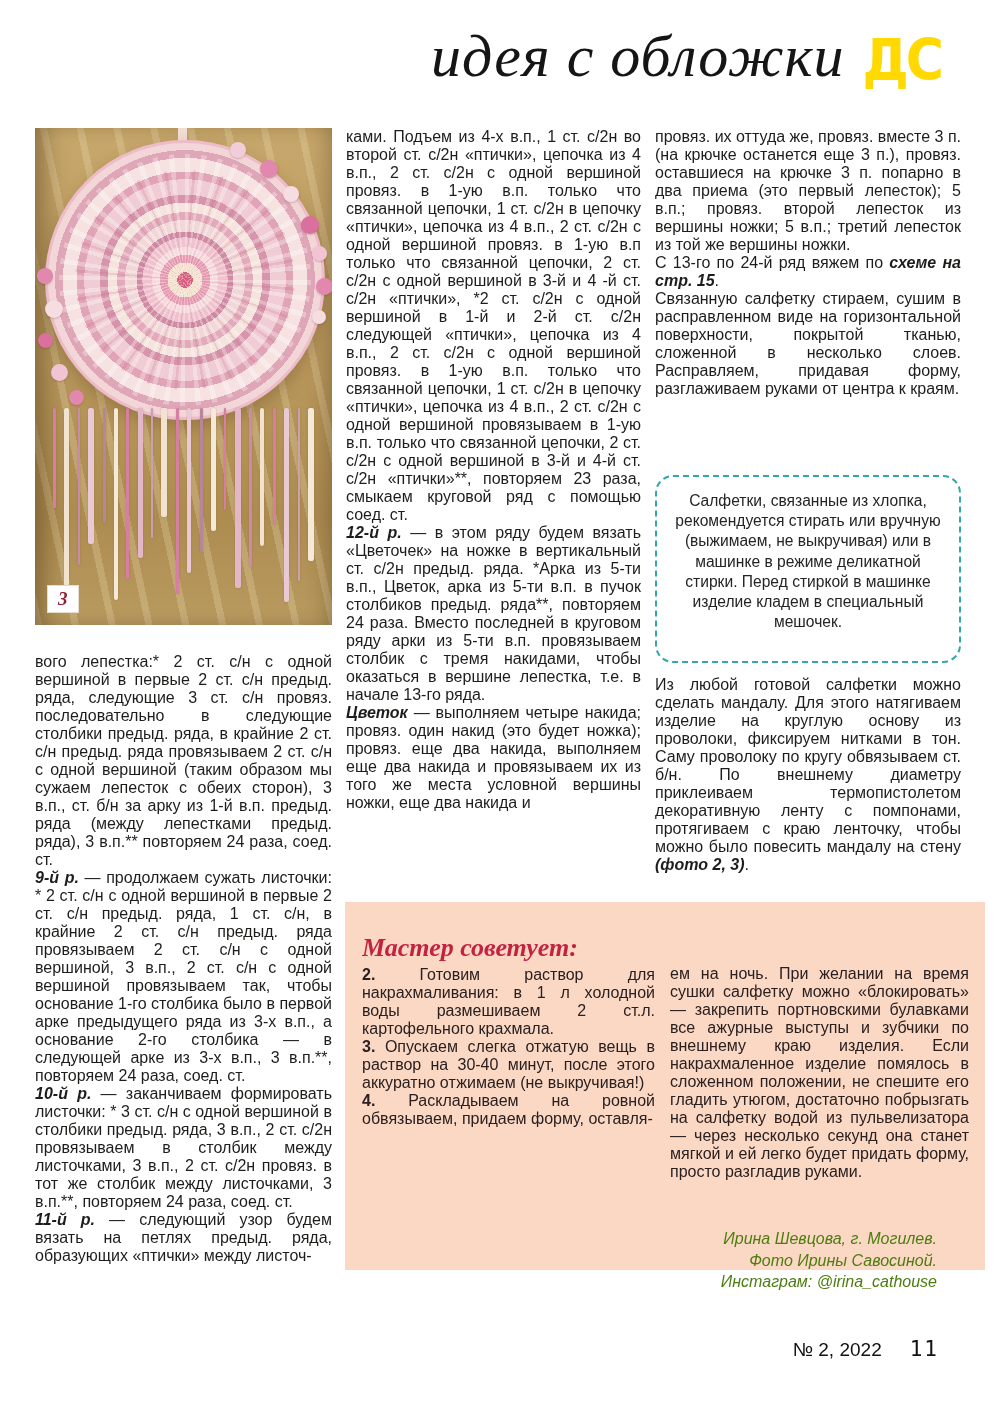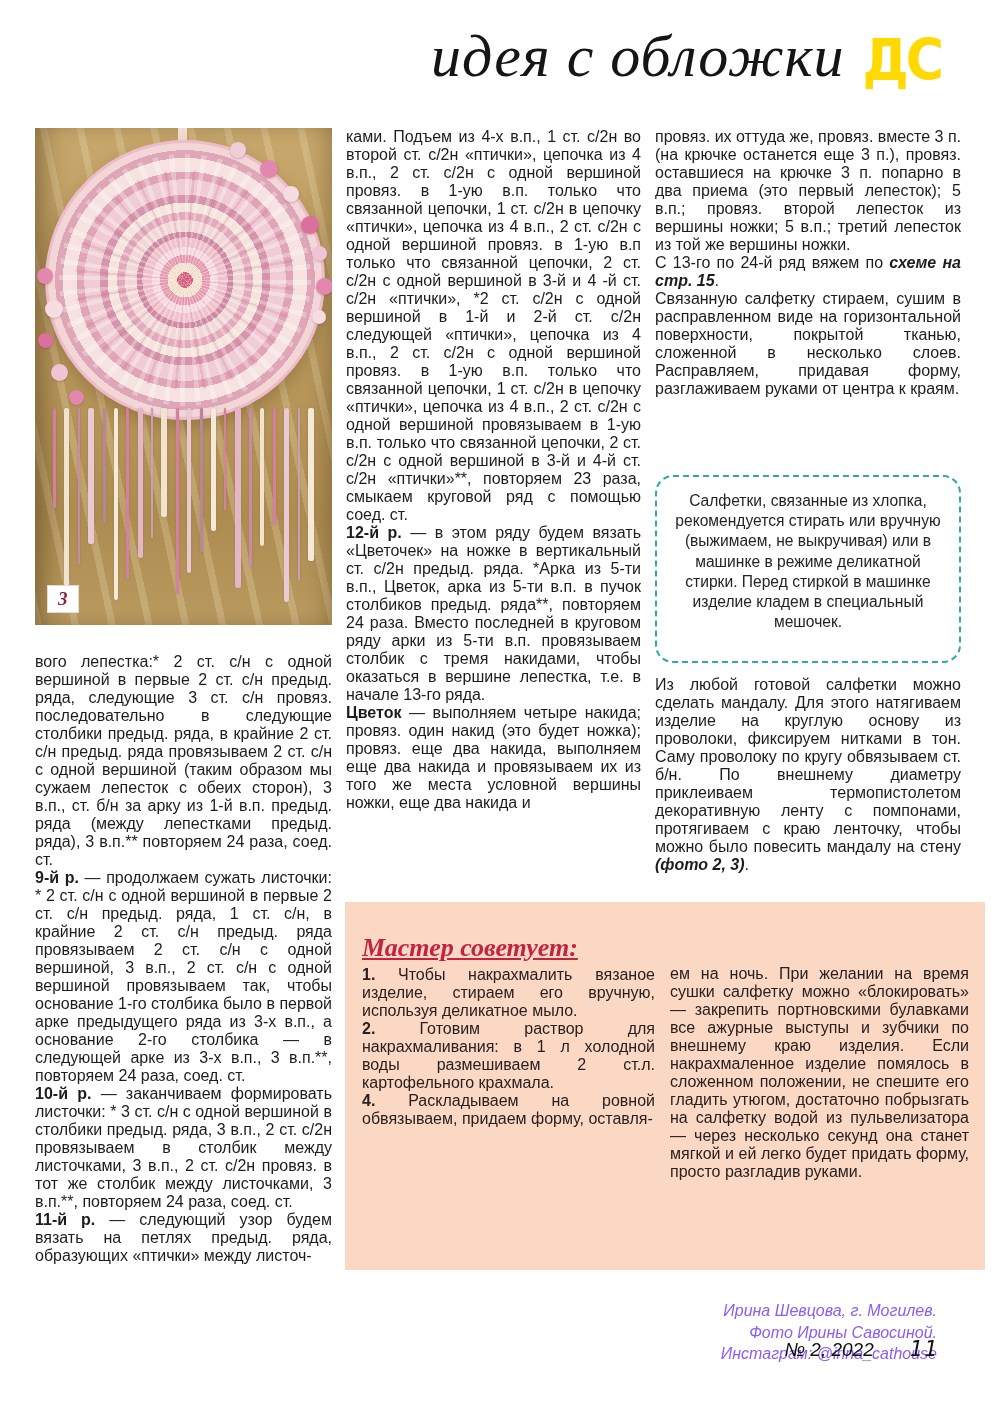--- a/index.html
+++ b/index.html
@@ -11,21 +11,21 @@
   .hdr h1{margin:0;font:italic 400 60px/1 "Liberation Serif",serif;color:#151515;letter-spacing:1px;}
   .logo{font-family:"DejaVu Sans",sans-serif;font-weight:900;font-size:52px;line-height:.95;
         color:#ffd900;letter-spacing:-3px;transform:scaleY(1.08);}
 
   
   .col{position:absolute;top:128px;}
   .col-left{left:35px;width:297px;height:1215px;overflow:hidden;}
   .col-mid{left:346px;width:295px;height:772px;overflow:hidden;}
   .col-right{left:655px;width:306px;height:772px;overflow:hidden;}
   .bp{margin:0;font-size:16px;line-height:18px;text-align:justify;hyphens:auto;-webkit-hyphens:auto;}
-  .bp b.lead{}
+  .bp b.lead{font-style:italic;}
   .bp b.inl{font-style:italic;}
 
   
   figure.photo{margin:0 0 28px 0;position:relative;width:297px;height:497px;overflow:hidden;
     background:
       repeating-linear-gradient(78deg, rgba(255,246,214,.20) 0 7px, rgba(0,0,0,0) 7px 36px),
       linear-gradient(180deg,#c7a76b 0%,#bd9c60 38%,#ad8c50 78%,#b99a5f 100%);
     box-shadow:inset 20px 0 26px -12px rgba(60,40,10,.45), inset -16px 0 22px -12px rgba(60,40,10,.33);}
   .hanger{position:absolute;left:143px;top:0;width:9px;height:26px;background:#f1ddd3;}
   .hoop{position:absolute;left:10px;top:12px;width:274px;height:274px;border-radius:50%;
@@ -49,29 +49,29 @@
   
   .kstati{border:2px dashed #2fa7ab;border-radius:18px;margin:8px 0 13px;padding:9px 13px 10px;
           text-align:center;box-sizing:border-box;height:188px;}
   .kstati h3{margin:0 0 3px;font:700 25px/1.15 "DejaVu Serif",serif;color:#17a0a6;}
   .kstati p{margin:5px;font-size:15.6px;line-height:20.2px;color:#242424;}
   .rc-top{height:339px;overflow:hidden;}
 
   
   .master{position:absolute;left:345px;top:902px;width:640px;height:368px;background:#fbd8c4;
           box-sizing:border-box;padding:32px 16px 0 17px;display:flex;gap:15px;}
-  .master h2{margin:0 0 3px;font:italic 700 26px/1.1 "Liberation Serif",serif;color:#c22340;text-decoration:underline;}
+  .master h2{margin:0 0 3px;font:italic 700 26px/1.1 "Liberation Serif",serif;color:#c22340;}
   .master-left{width:293px;overflow:hidden;}
   .master-right{flex:1;padding-top:31px;overflow:hidden;}
   .master .bp{color:#2a2020;}
 
   
-  .credits{position:absolute;right:60px;top:1300px;text-align:right;
-           font:italic 16px/21.5px "Liberation Sans",sans-serif;color:#8b5cf6;}
-  .pfooter{position:absolute;right:58px;top:1337px;display:flex;align-items:baseline;gap:36px;font-style:italic;}
+  .credits{position:absolute;right:60px;top:1228px;text-align:right;
+           font:italic 16px/21.5px "Liberation Sans",sans-serif;color:#4d7c0f;}
+  .pfooter{position:absolute;right:58px;top:1337px;display:flex;align-items:baseline;gap:28px;}
   .issue{font-size:19px;color:#111;}
   .pagenum{font-family:"DejaVu Sans Mono",monospace;font-size:21px;letter-spacing:2px;color:#111;}
 </style>
 </head>
 <body>
 
 <div class="page">
 
   <header class="hdr">
     <h1>идея с обложки</h1>
@@ -143,22 +143,22 @@
     </div>
     <aside class="kstati">
       <p>Салфетки, связанные из хлопка, рекомендуется стирать или вручную (выжимаем, не выкручивая) или в машинке в режиме деликатной стирки. Перед стиркой в машинке изделие кладем в специальный мешочек.</p>
     </aside>
     <p class="bp"><span>Из любой готовой салфетки можно сделать мандалу. Для этого натягиваем изделие на круглую основу из проволоки, фиксируем нитками в тон. Саму проволоку по кругу обвязываем ст. б/н. По внешнему диаметру приклеиваем термопистолетом декоративную ленту с помпонами, протягиваем с краю ленточку, чтобы можно было повесить мандалу на стену </span><b class="inl">(фото 2, 3)</b><span>.</span></p>
   </div>
 
   <section class="master">
     <div class="master-left">
       <h2>Мастер советует:</h2>
-      <p class="bp"><b>1.</b><span> Чтобы накрахмалить вязаное изделие, стираем его вручную, используя деликатное мыло.</span></p>
       <p class="bp"><b>2.</b><span> Готовим раствор для накрахмаливания: в 1 л холодной воды размешиваем 2 ст.л. картофельного крахмала.</span></p>
+      <p class="bp"><b>3.</b><span> Опускаем слегка отжатую вещь в раствор на 30-40 минут, после этого аккуратно отжимаем (не выкручивая!)</span></p>
       <p class="bp"><b>4.</b><span> Раскладываем на ровной обвязываем, придаем форму, оставля-</span></p>
     </div>
     <div class="master-right">
       <p class="bp">ем на ночь. При желании на время сушки салфетку можно «блокировать» — закрепить портновскими булавками все ажурные выступы и зубчики по внешнему краю изделия. Если накрахмаленное изделие помялось в сложенном положении, не спешите его гладить утюгом, достаточно побрызгать на салфетку водой из пульвелизатора — через несколько секунд она станет мягкой и ей легко будет придать форму, просто разгладив руками.</p>
     </div>
   </section>
 
   <div class="credits">
     <div>Ирина Шевцова, г. Могилев.</div>
     <div>Фото Ирины Савосиной.</div>

